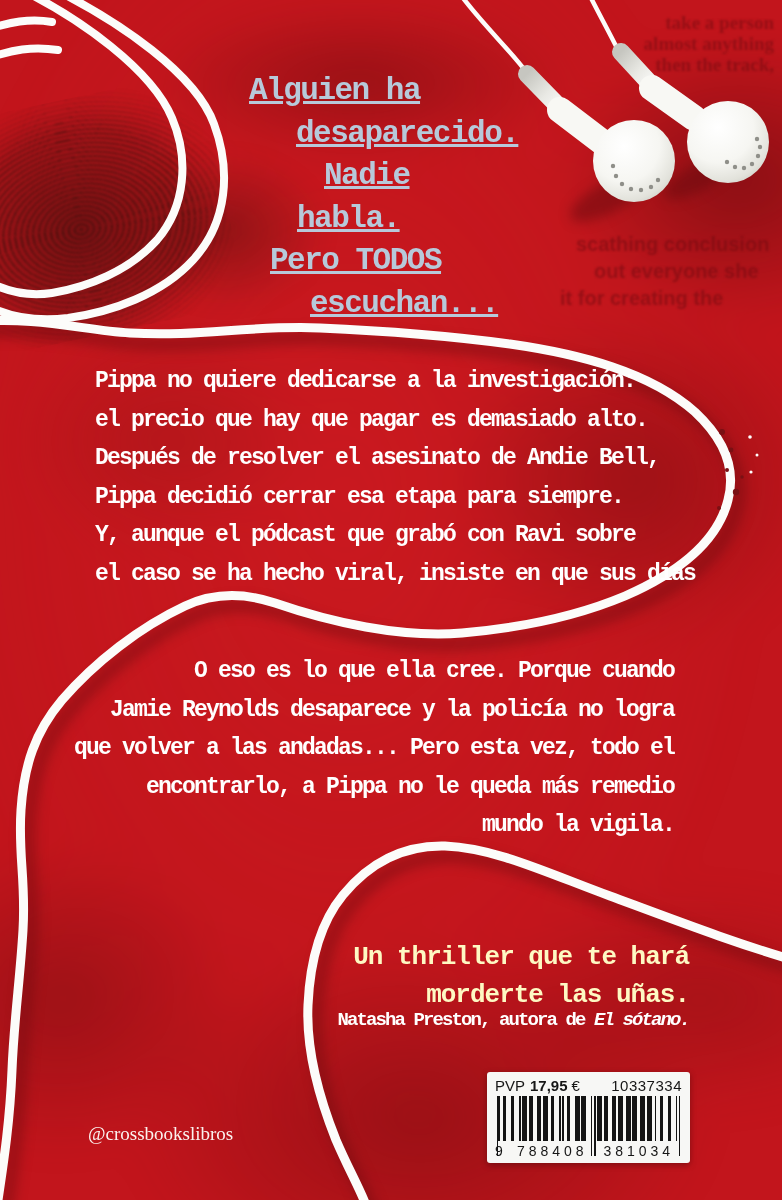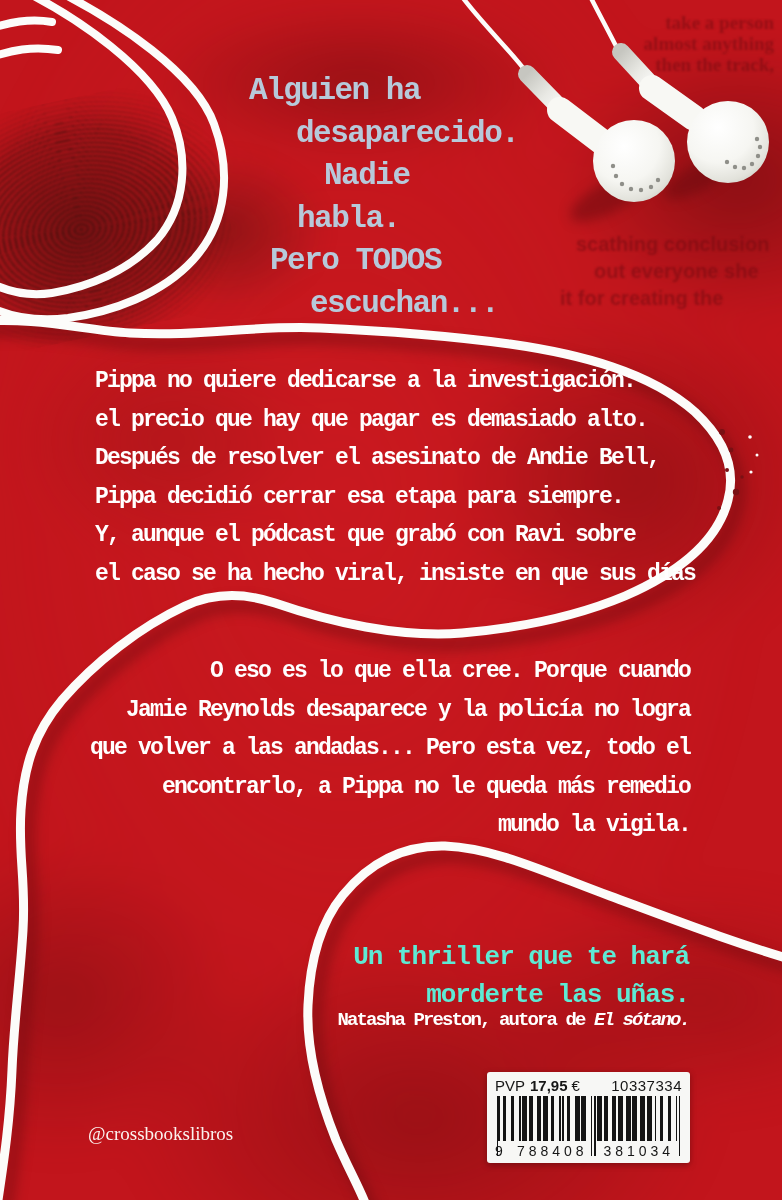--- a/index.html
+++ b/index.html
@@ -40,32 +40,32 @@
   .ghost{position:absolute;color:rgba(112,10,16,.52);filter:blur(1.2px);pointer-events:none;}
   .ghost-a{right:8px;top:12px;text-align:right;font:700 19px/21px "Liberation Serif",serif;}
   .ghost-b{left:548px;top:231px;font:700 20px/27px "Liberation Sans",sans-serif;}
   .ghost-b div:nth-child(1){margin-left:28px}
   .ghost-b div:nth-child(2){margin-left:46px}
   .ghost-b div:nth-child(3){margin-left:12px}
   
   .cords{position:absolute;left:0;top:0;}
   
   .tagline{position:absolute;left:0;top:70px;width:560px;}
-  .tagline div{font:700 31px/42.5px "Liberation Mono",monospace;letter-spacing:-1.5px;color:#b7c9da;}
+  .tagline div{font:700 31px/42.5px "Liberation Mono",monospace;letter-spacing:-1.5px;color:#b7c9da;text-decoration:underline;}
   .tagline div:nth-child(1){margin-left:249px}
   .tagline div:nth-child(2){margin-left:296px}
   .tagline div:nth-child(3){margin-left:324px}
   .tagline div:nth-child(4){margin-left:297px}
   .tagline div:nth-child(5){margin-left:270px}
   .tagline div:nth-child(6){margin-left:310px}
   .blurb1{position:absolute;left:95px;top:362px;}
   .blurb1 div, .blurb2 div{font:700 23px/38.5px "Liberation Mono",monospace;letter-spacing:-1.8px;color:#ffffff;white-space:nowrap;}
-  .blurb2{position:absolute;right:92px;top:652px;text-align:right;}
+  .blurb2{position:absolute;right:108px;top:652px;text-align:right;}
   .quote{position:absolute;right:93px;top:938px;text-align:right;}
-  .quote div{font:700 26px/38px "Liberation Mono",monospace;letter-spacing:-1px;color:#5eead4;white-space:nowrap;}
+  .quote div{font:700 26px/38px "Liberation Mono",monospace;letter-spacing:-1px;color:#fef9c3;white-space:nowrap;}
   .attribution{position:absolute;right:93px;top:1008px;font:700 19px/24px "Liberation Mono",monospace;letter-spacing:-1.9px;color:#ffffff;white-space:nowrap;}
   .attribution .work{font-style:italic;margin-top:40px;}
   .links{position:absolute;left:88px;top:1120px;font:400 19px/27px "Liberation Serif",serif;color:#fbf2ef;}
   
   .barcode{
     position:absolute;left:487px;top:1072px;width:203px;height:91px;
     background:#f7f7f5;border-radius:3px;box-shadow:0 2px 6px rgba(60,6,8,.45);
     font-family:"Liberation Sans",sans-serif;color:#161616;
     padding:5px 8px 0 8px;box-sizing:border-box;
   }

